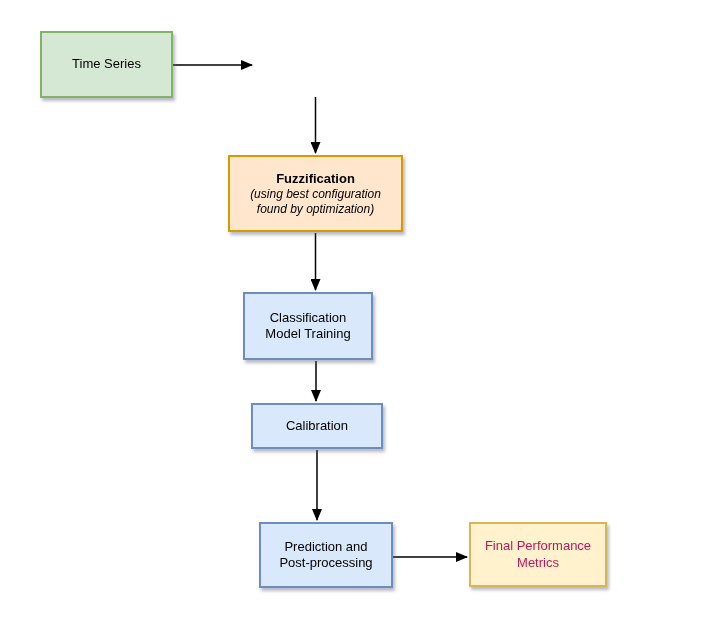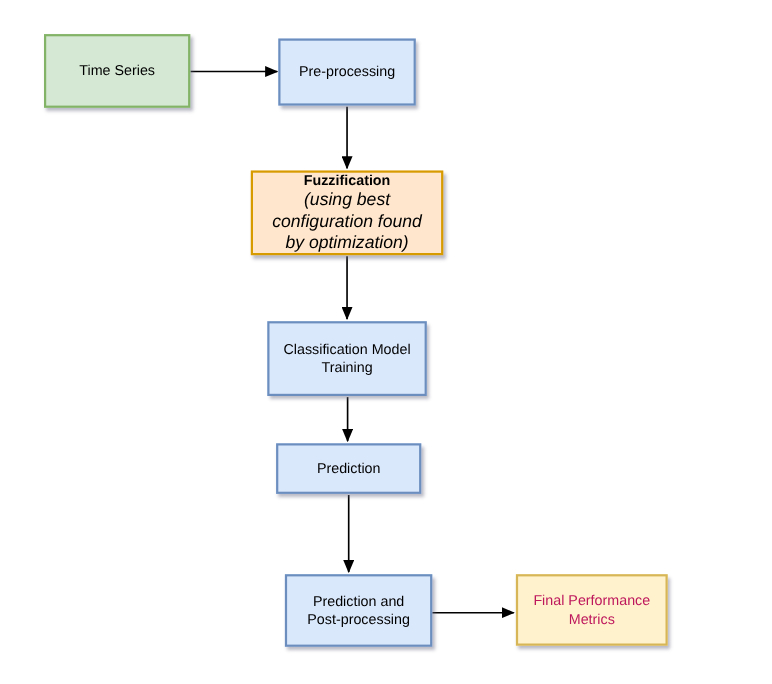--- a/index.html
+++ b/index.html
@@ -41,28 +41,28 @@
   }
   .node .label {
     display: block;
   }
   .node .label.bold {
     font-weight: bold;
   }
   .node .sublabel {
     display: block;
     font-style: italic;
-    font-size: 16px;
+    font-size: 12px;
     line-height: 1.22;
   }
   
   .n-time-series       { left: 40px;  top: 31px;  width: 133px; height: 67px; }
   .n-pre-processing    { left: 253px; top: 35px;  width: 125px; height: 61px; }
   .n-fuzzification     { left: 228px; top: 155px; width: 175px; height: 77px; }
-  .n-classification    { left: 243px; top: 292px; width: 145px; height: 68px; }
+  .n-classification    { left: 243px; top: 292px; width: 130px; height: 68px; }
   .n-calibration       { left: 251px; top: 403px; width: 132px; height: 46px; }
   .n-prediction        { left: 259px; top: 522px; width: 134px; height: 66px; }
   .n-final-metrics     { left: 469px; top: 522px; width: 138px; height: 65px; }
 </style>
 </head>
 <body>
 
 <div class="canvas" style="background-color: rgb(255, 255, 255);">
 
   <svg class="edges-svg" width="702" height="622" viewBox="0 0 702 622" xmlns="http://www.w3.org/2000/svg">
@@ -76,35 +76,32 @@
     <line x1="315.5" y1="233" x2="315.5" y2="290" stroke="#000000" stroke-width="1.5" marker-end="url(#arrowhead)"></line>
     <line x1="316" y1="361" x2="316" y2="401" stroke="#000000" stroke-width="1.5" marker-end="url(#arrowhead)"></line>
     <line x1="317" y1="450" x2="317" y2="520" stroke="#000000" stroke-width="1.5" marker-end="url(#arrowhead)"></line>
     <line x1="384" y1="557" x2="467" y2="557" stroke="#000000" stroke-width="1.5" marker-end="url(#arrowhead)"></line>
   </svg>
 
   <div class="node n-time-series" style="background-color: rgb(213, 232, 212); border-color: rgb(130, 179, 102); color: rgb(0, 0, 0);">
     <span class="label">Time Series</span>
   </div>
 
-  <div class="node n-pre-processing" style="background-color: rgb(218, 232, 252); border-color: rgb(108, 142, 191); color: rgb(0, 0, 0);">
-    <span class="label">Pre-processing</span>
-  </div>
 
   <div class="node n-fuzzification" style="background-color: rgb(255, 230, 204); border-color: rgb(215, 155, 0); color: rgb(0, 0, 0);">
     <span class="label bold">Fuzzification</span>
     <span class="sublabel">(using best configuration found by optimization)</span>
   </div>
 
   <div class="node n-classification" style="background-color: rgb(218, 232, 252); border-color: rgb(108, 142, 191); color: rgb(0, 0, 0);">
     <span class="label">Classification Model Training</span>
   </div>
 
   <div class="node n-calibration" style="background-color: rgb(218, 232, 252); border-color: rgb(108, 142, 191); color: rgb(0, 0, 0);">
-    <span class="label">Prediction</span>
+    <span class="label">Calibration</span>
   </div>
 
   <div class="node n-prediction" style="background-color: rgb(218, 232, 252); border-color: rgb(108, 142, 191); color: rgb(0, 0, 0);">
     <span class="label">Prediction and Post-processing</span>
   </div>
 
   <div class="node n-final-metrics" style="background-color: rgb(255, 242, 204); border-color: rgb(214, 182, 86); color: #be185d;">
     <span class="label">Final Performance Metrics</span>
   </div>
 

